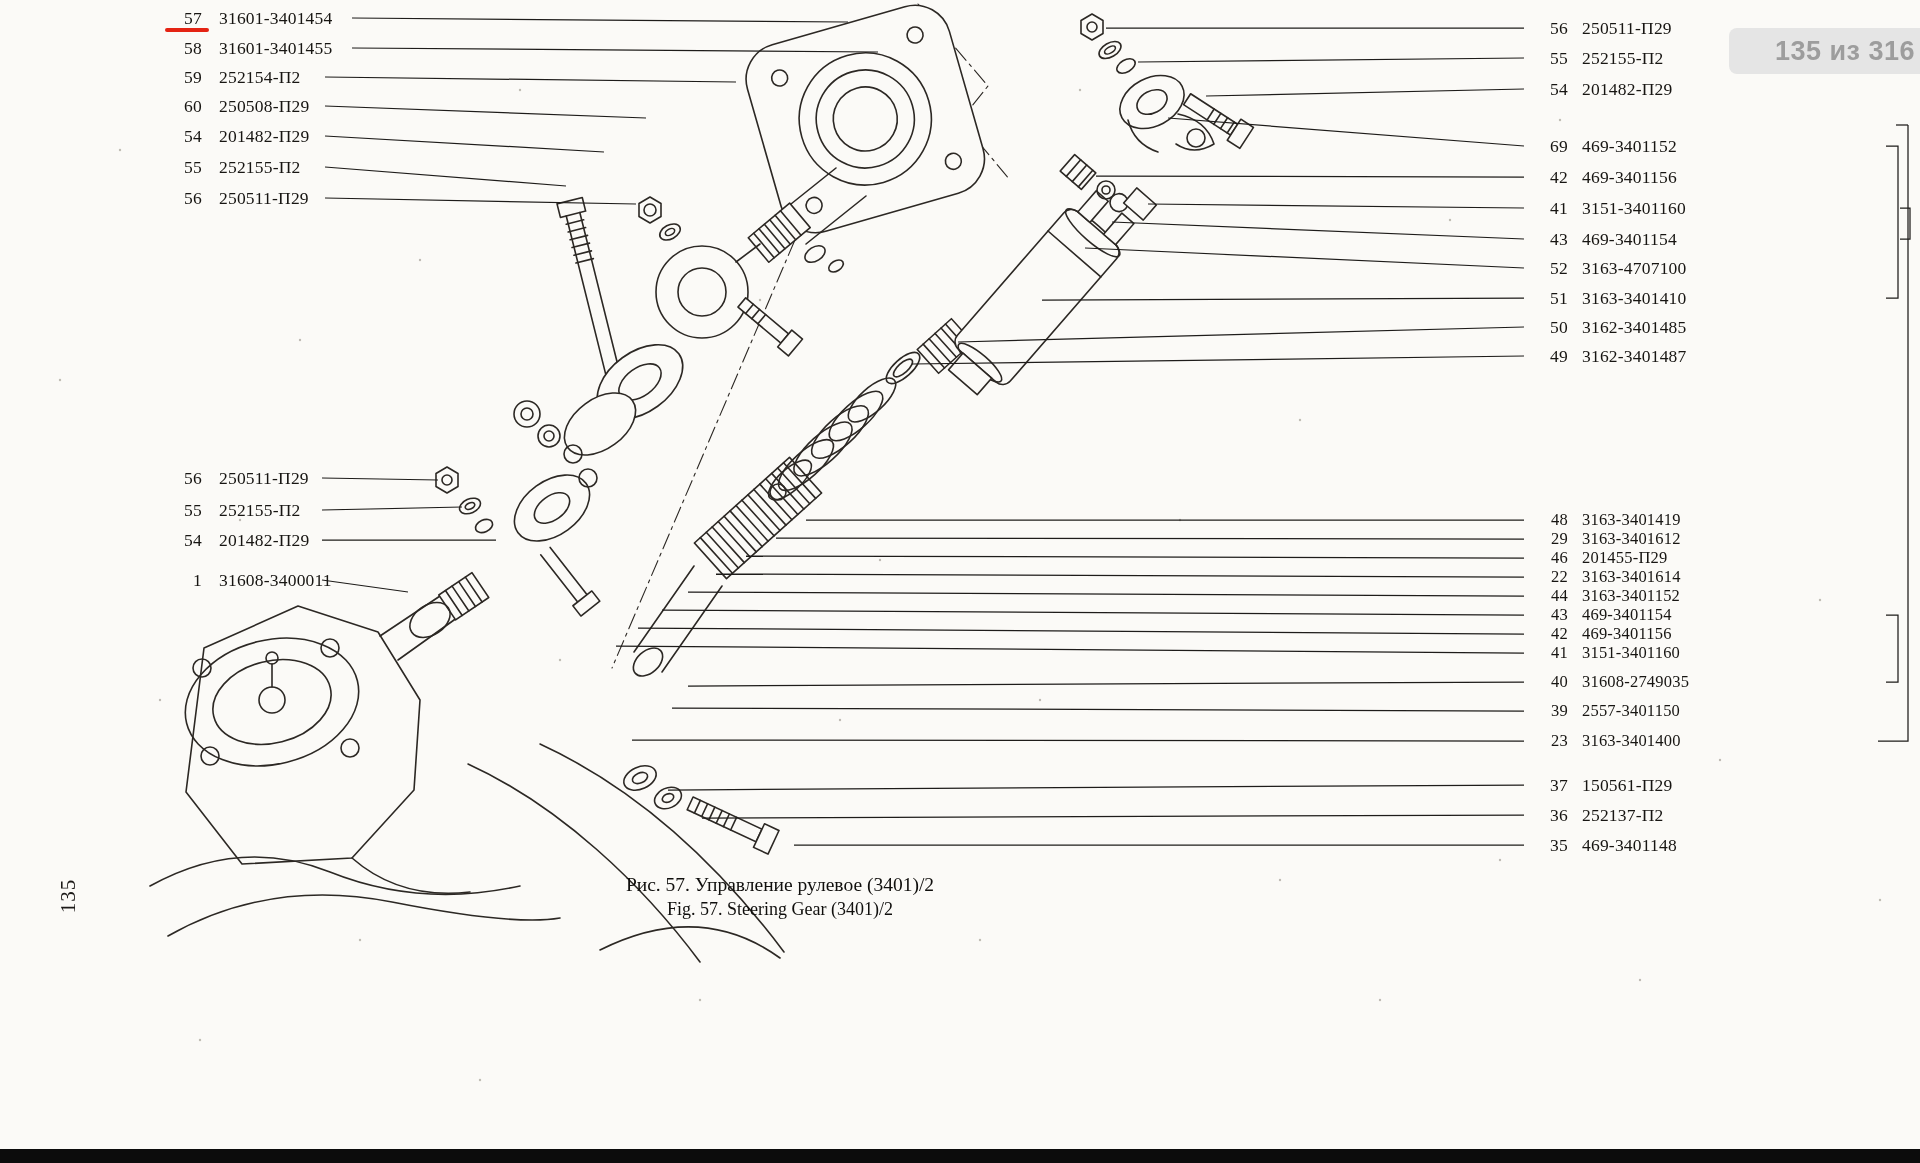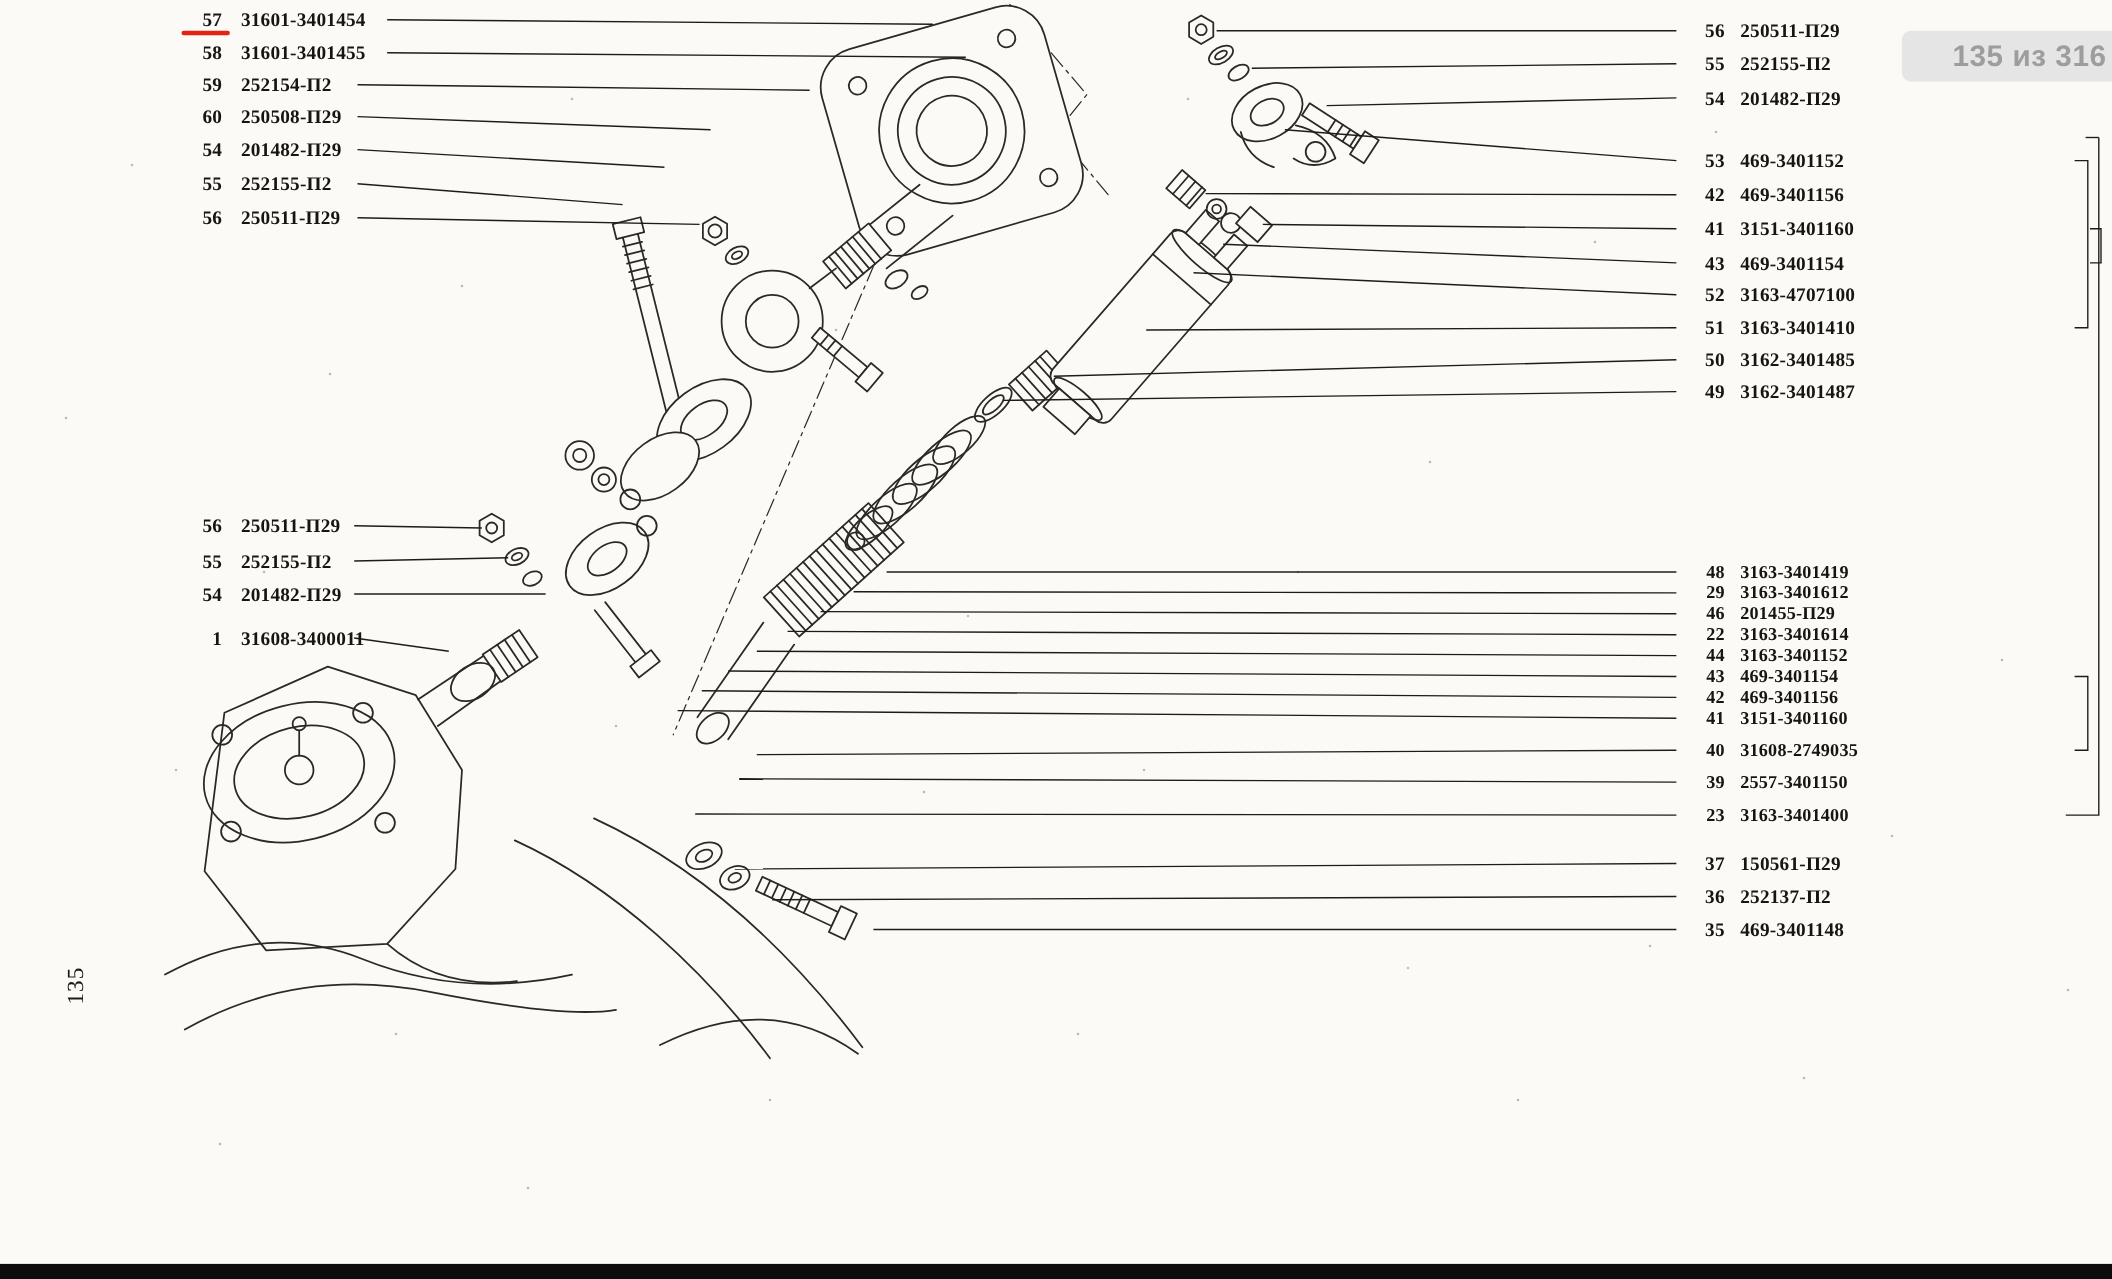--- a/index.html
+++ b/index.html
@@ -1,20 +1,20 @@
 <!DOCTYPE html>
 <html><head>
 <meta charset="utf-8">
 <style>
   *{box-sizing:border-box;margin:0;padding:0}
   html,body{width:1920px;height:1163px}
   body{background:#e9e7e2;font-family:"Liberation Serif","DejaVu Serif",serif}
   .page{position:relative;width:1920px;height:1163px;background:#fbfaf7;overflow:hidden}
   .art{position:absolute;left:0;top:0;width:1920px;height:1163px}
-  .co{position:absolute;white-space:nowrap;font-weight:700;font-size:17.5px;color:#171512;letter-spacing:.2px;z-index:4}
+  .co{position:absolute;white-space:nowrap;font-weight:400;font-size:17.5px;color:#171512;letter-spacing:.2px;z-index:4}
   .co .ref{display:inline-block;text-align:right}
   .left-col{left:172px}
   .left-col .ref{width:30px;margin-right:17px}
   .right-col{left:1534px}
   .right-col .ref{width:34px;margin-right:14px}
   .tight{font-size:16.5px}
   .hl-underline{position:absolute;left:165px;top:28px;width:44px;height:4px;background:#e42313;border-radius:2px;z-index:5}
   .badge{position:absolute;left:1729px;top:28px;width:232px;height:46px;background:rgba(228,228,228,.95);border-radius:8px;
          display:flex;align-items:center;justify-content:center;color:#9d9d9d;
          font:700 27px "Liberation Sans",sans-serif;z-index:6;letter-spacing:.5px}
@@ -319,21 +319,21 @@
   <div class="hl-underline"></div>
 
   <div class="co left-col" style="top:468px"><span class="ref">56</span><span class="part">250511-П29</span></div>
   <div class="co left-col" style="top:500px"><span class="ref">55</span><span class="part">252155-П2</span></div>
   <div class="co left-col" style="top:530px"><span class="ref">54</span><span class="part">201482-П29</span></div>
   <div class="co left-col" style="top:570px"><span class="ref">1</span><span class="part">31608-3400011</span></div>
 
   <div class="co right-col" style="top:18px"><span class="ref">56</span><span class="part">250511-П29</span></div>
   <div class="co right-col" style="top:48px"><span class="ref">55</span><span class="part">252155-П2</span></div>
   <div class="co right-col" style="top:79px"><span class="ref">54</span><span class="part">201482-П29</span></div>
-  <div class="co right-col" style="top:136px"><span class="ref">53</span><span class="part">469-3401152</span></div>
+  <div class="co right-col" style="top:136px"><span class="ref">69</span><span class="part">469-3401152</span></div>
   <div class="co right-col" style="top:167px"><span class="ref">42</span><span class="part">469-3401156</span></div>
   <div class="co right-col" style="top:198px"><span class="ref">41</span><span class="part">3151-3401160</span></div>
   <div class="co right-col" style="top:229px"><span class="ref">43</span><span class="part">469-3401154</span></div>
   <div class="co right-col" style="top:258px"><span class="ref">52</span><span class="part">3163-4707100</span></div>
   <div class="co right-col" style="top:288px"><span class="ref">51</span><span class="part">3163-3401410</span></div>
   <div class="co right-col" style="top:317px"><span class="ref">50</span><span class="part">3162-3401485</span></div>
   <div class="co right-col" style="top:346px"><span class="ref">49</span><span class="part">3162-3401487</span></div>
 
   <div class="co right-col tight" style="top:510px"><span class="ref">48</span><span class="part">3163-3401419</span></div>
   <div class="co right-col tight" style="top:529px"><span class="ref">29</span><span class="part">3163-3401612</span></div>
@@ -346,17 +346,21 @@
   <div class="co right-col tight" style="top:672px"><span class="ref">40</span><span class="part">31608-2749035</span></div>
   <div class="co right-col tight" style="top:701px"><span class="ref">39</span><span class="part">2557-3401150</span></div>
   <div class="co right-col tight" style="top:731px"><span class="ref">23</span><span class="part">3163-3401400</span></div>
 
   <div class="co right-col" style="top:775px"><span class="ref">37</span><span class="part">150561-П29</span></div>
   <div class="co right-col" style="top:805px"><span class="ref">36</span><span class="part">252137-П2</span></div>
   <div class="co right-col" style="top:835px"><span class="ref">35</span><span class="part">469-3401148</span></div>
 
   <div class="badge">135 из 316</div>
 
+  <div class="caption">
+    <div class="ru">Рис. 57. Управление рулевое (3401)/2</div>
+    <div class="en">Fig. 57. Steering Gear (3401)/2</div>
+  </div>
 
   <div class="vpage">135</div>
 
   <div class="bottom-bar"></div>
 </div>
 
 </body></html>

